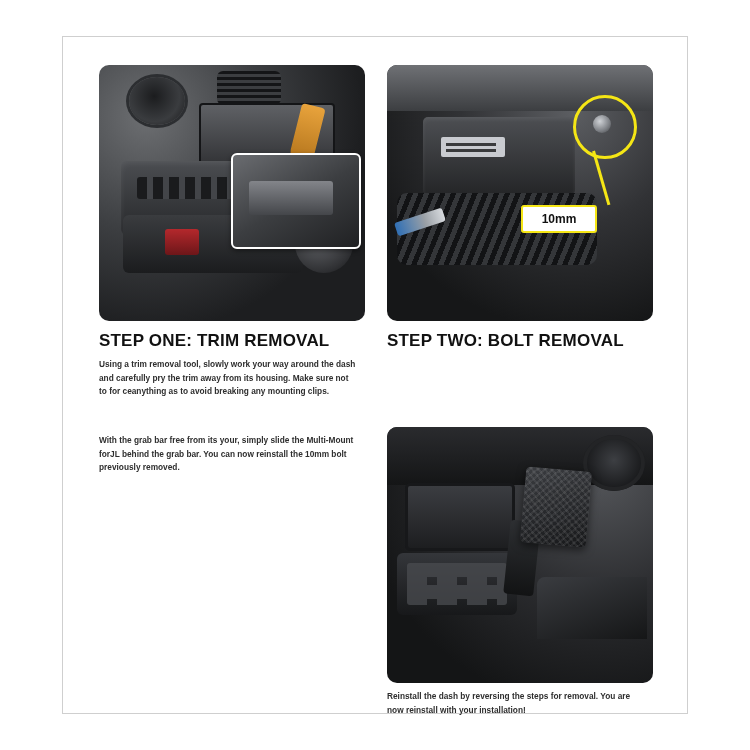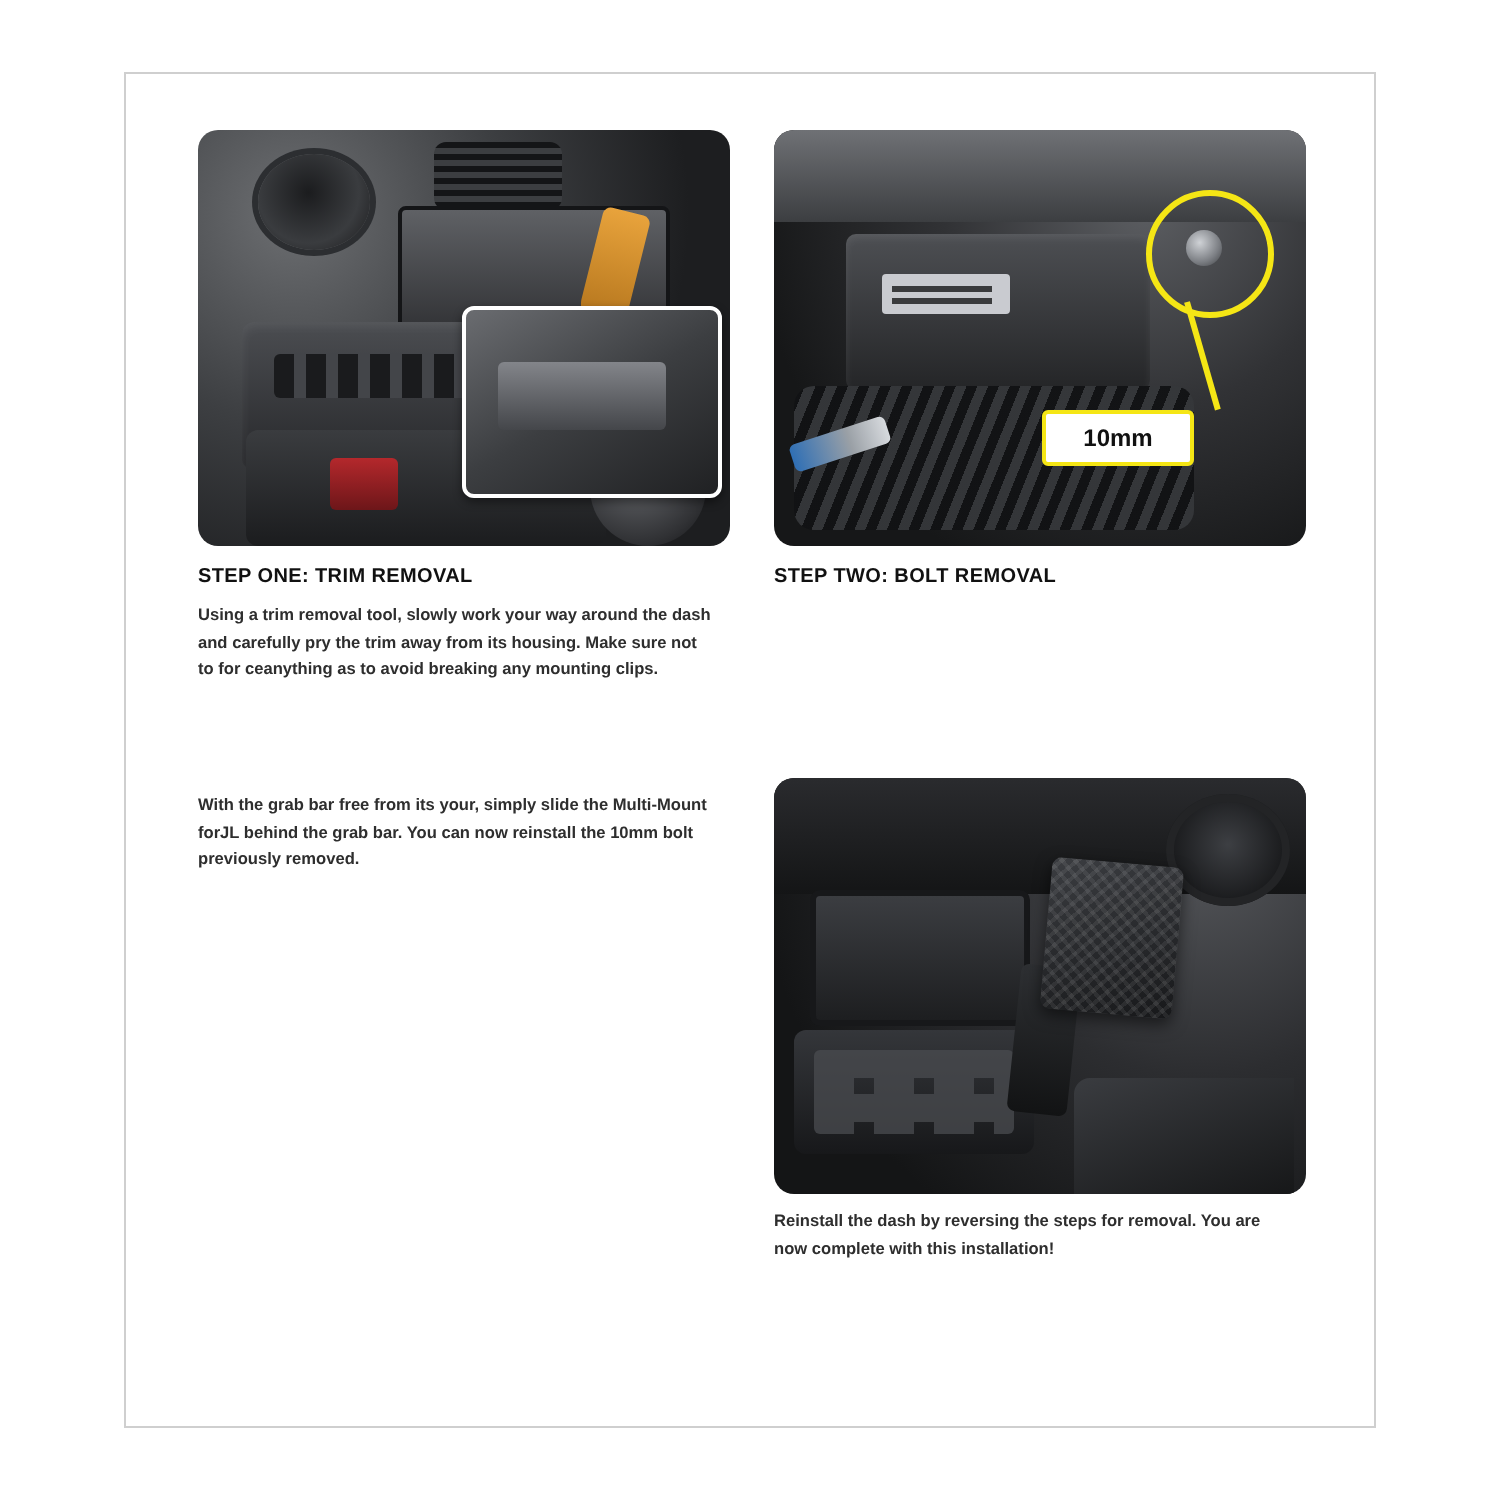--- a/index.html
+++ b/index.html
@@ -42,28 +42,28 @@
     column-gap: 22px;
     row-gap: 28px;
   }
   .step {
     display: flex;
     flex-direction: column;
   }
   .photo {
     position: relative;
     width: 100%;
-    height: 208px;
+    height: 256px;
     border-radius: 10px;
     overflow: hidden;
     background: #2a2a2c;
   }
   .step-title {
     margin-top: 10px;
-    font-size: 10px;
+    font-size: 17px;
     font-weight: bold;
     color: #111111;
     letter-spacing: 0.2px;
   }
   .step-body {
     margin-top: 7px;
     font-size: 8.3px;
     line-height: 1.65;
     color: #2e2e2e;
     max-width: 258px;
@@ -396,19 +396,19 @@
           <div class="dashtop"></div>
           <div class="speaker"></div>
           <div class="screen"></div>
           <div class="switches"></div>
           <div class="trim"></div>
           <div class="mountarm"></div>
           <div class="mountbody"></div>
         </div>
         <div class="step-body">
           <span>Reinstall the dash by reversing the steps for removal. You are now</span>
-          <span>complete with this installation!</span>
+          <span>reinstall with your installation!</span>
         </div>
       </div>
 
     </div>
   </div>
 </div>
 
 </body></html>

